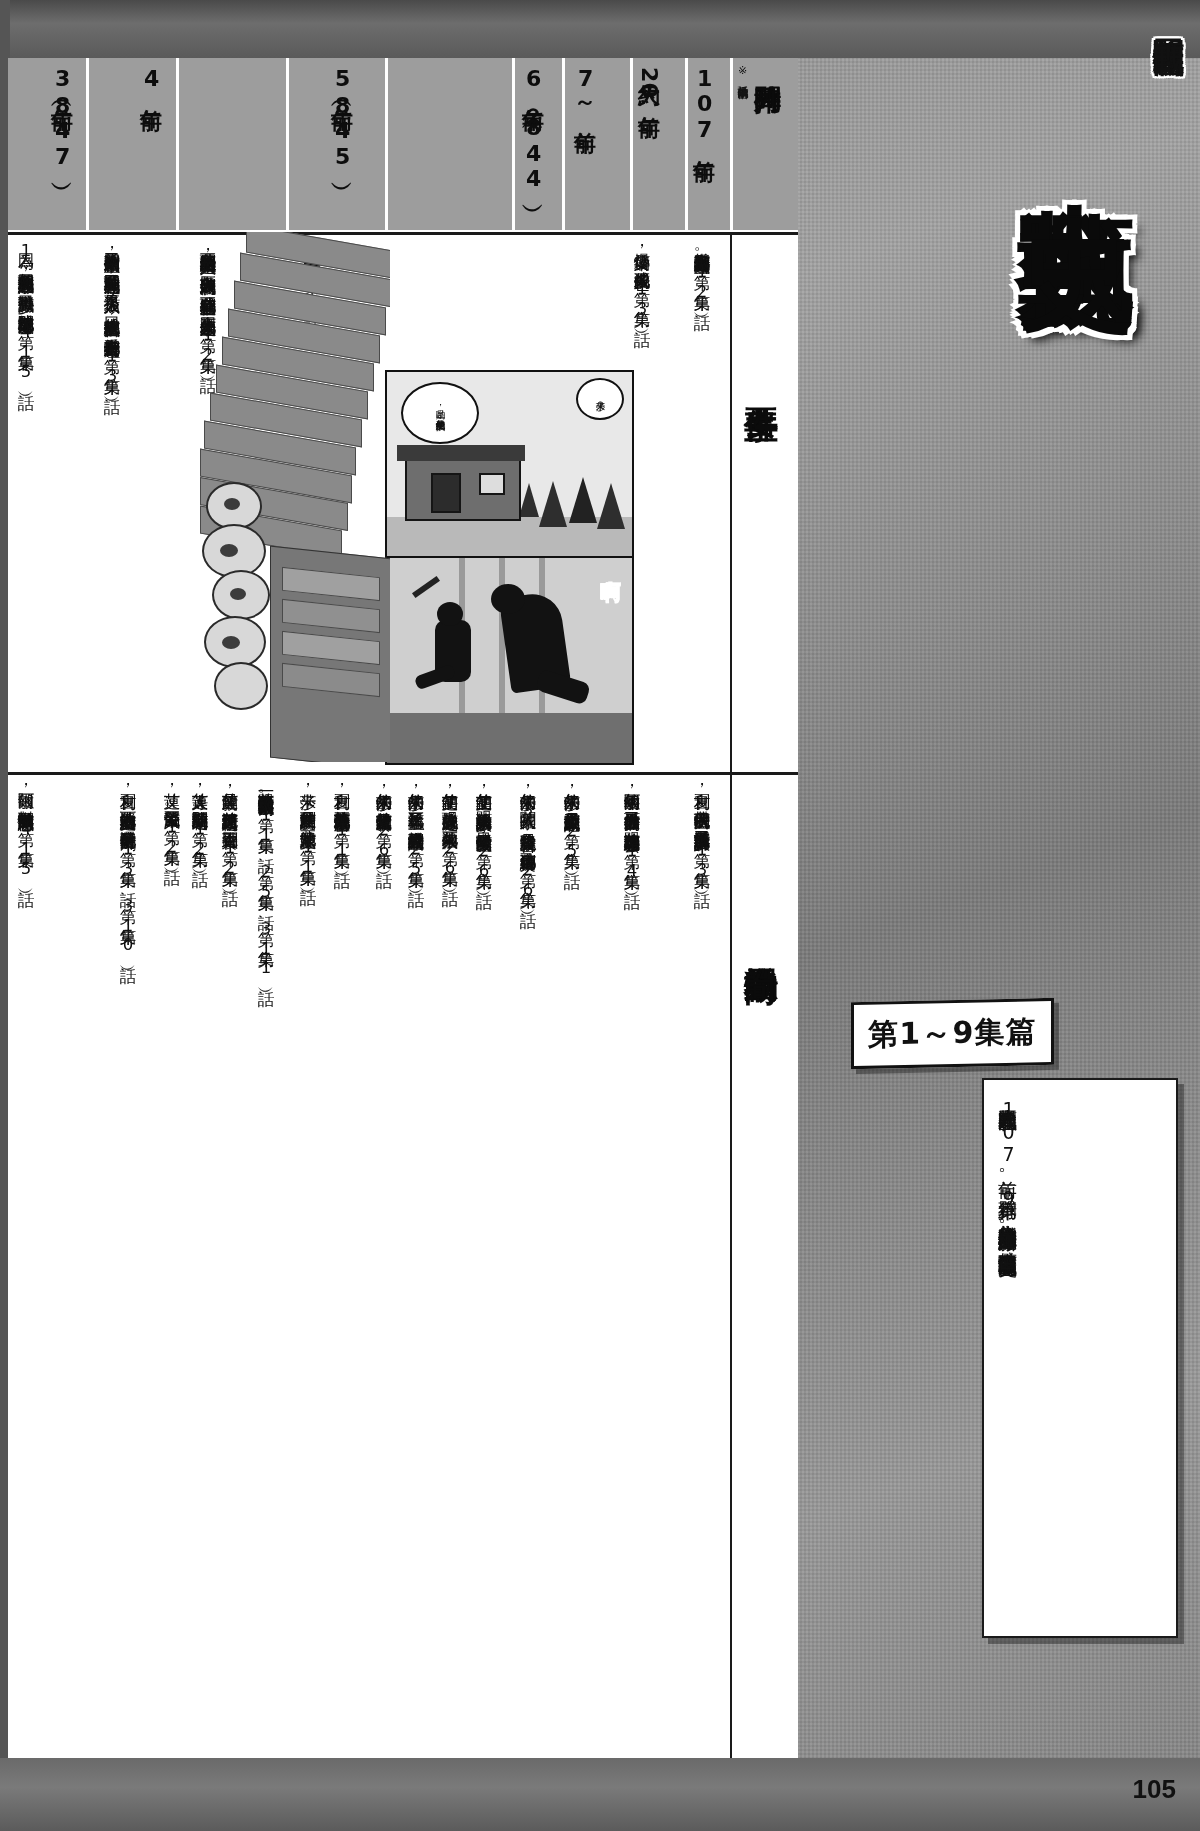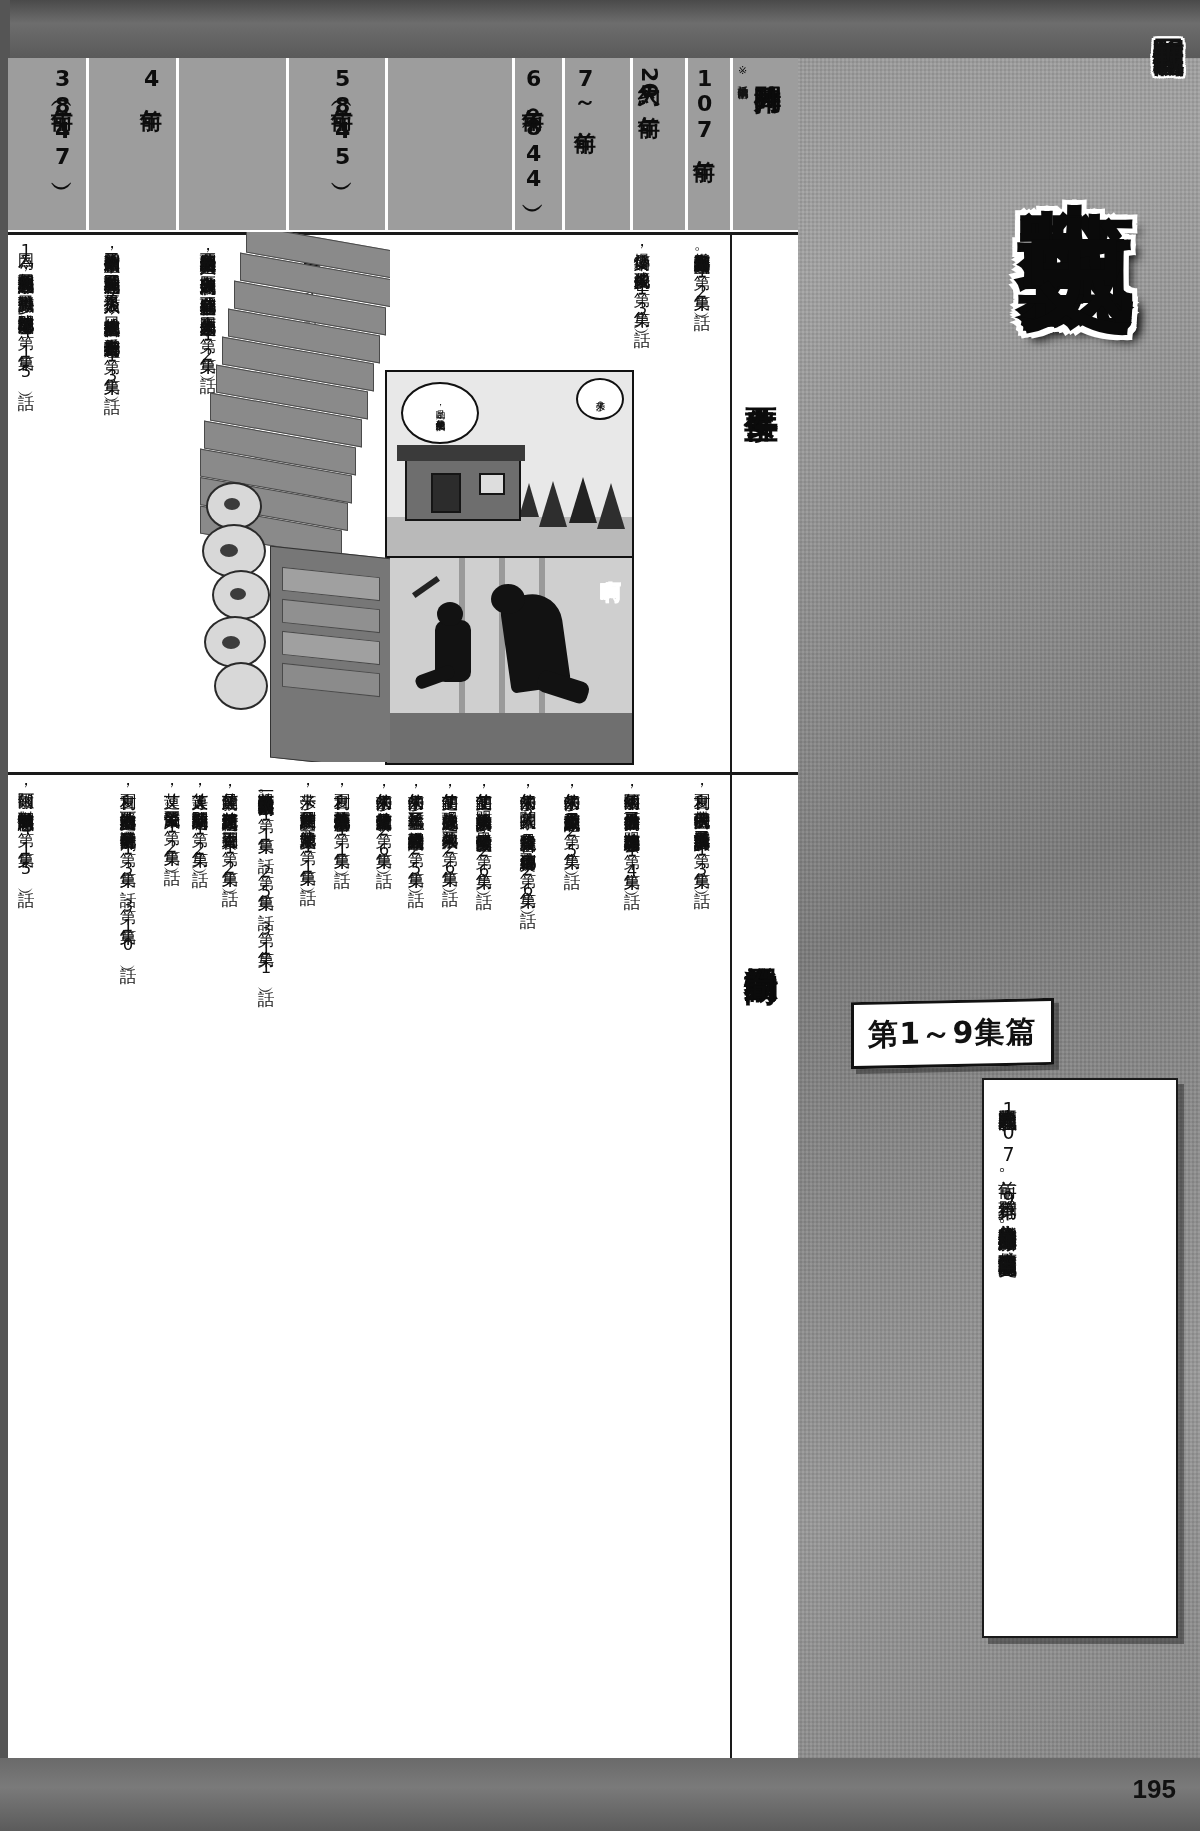--- a/index.html
+++ b/index.html
@@ -349,14 +349,14 @@
   </div>
   <div id="bigtitle">
     <span class="vert">人類抗戰史</span>
   </div>
   <div id="volbadge">
     <span>第1～9集篇</span>
   </div>
   <div id="leadbox">
     <span class="vert">人類與巨人的戰鬥發生在107年前。到單行本第9集為止所描繪的事件以時間先後順序重新編排。俯瞰這一部將人類逼入絕望深淵的抗戰歷史。</span>
   </div>
-  <div id="pagenum">195</div>
+  <div id="pagenum">105</div>
 </div>
 
 </body></html>

